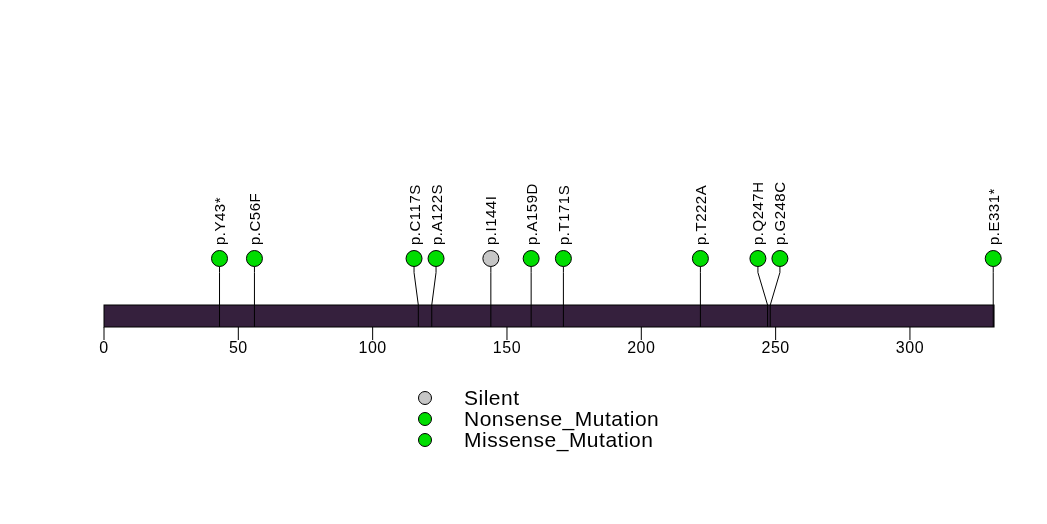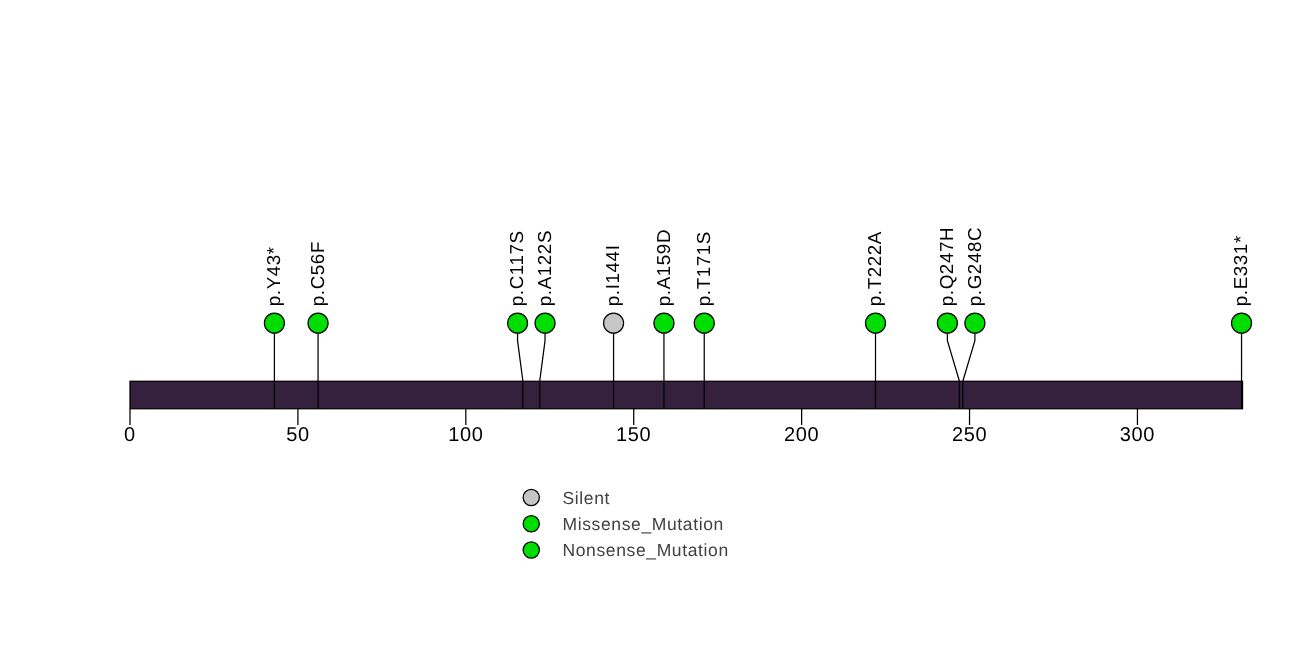--- a/index.html
+++ b/index.html
@@ -33,24 +33,24 @@
     height: 21px;
   }
   .legend-swatch {
     width: 12px;
     height: 12px;
     border: 1px solid #000000;
     border-radius: 50%;
     flex: 0 0 auto;
   }
   .legend-label {
-    margin-left: 18px;
-    font-size: 14px;
+    margin-left: 32px;
+    font-size: 21px;
     letter-spacing: 0.5px;
-    color: #404040;
+    color: #000000;
     white-space: nowrap;
   }
 </style>
 </head>
 <body>
 
 <div class="figure">
   <svg id="chart-svg" width="1047" height="524" viewBox="0 0 1047 524">
       <rect x="104" y="305" width="890.03745" height="22" fill="#35203D" stroke="#000000" stroke-width="1"></rect>
       <line x1="104" y1="327" x2="104" y2="340" stroke="#000000" stroke-width="1"></line>
@@ -134,20 +134,20 @@
         <text transform="translate(993.2315,245) rotate(-90)" text-anchor="start" dominant-baseline="central" font-size="15" letter-spacing="0.5" fill="#000000">p.E331*</text>
       </g>
     </svg>
   <div class="legend" id="legend">
       <div class="legend-row">
         <span class="legend-swatch" style="background: rgb(198, 198, 198);"></span>
         <span class="legend-label">Silent</span>
       </div>
       <div class="legend-row">
         <span class="legend-swatch" style="background: rgb(0, 221, 0);"></span>
-        <span class="legend-label">Missense_Mutation</span>
+        <span class="legend-label">Nonsense_Mutation</span>
       </div>
       <div class="legend-row">
         <span class="legend-swatch" style="background: rgb(0, 221, 0);"></span>
-        <span class="legend-label">Nonsense_Mutation</span>
+        <span class="legend-label">Missense_Mutation</span>
       </div>
     </div>
 </div>
 
 </body></html>

